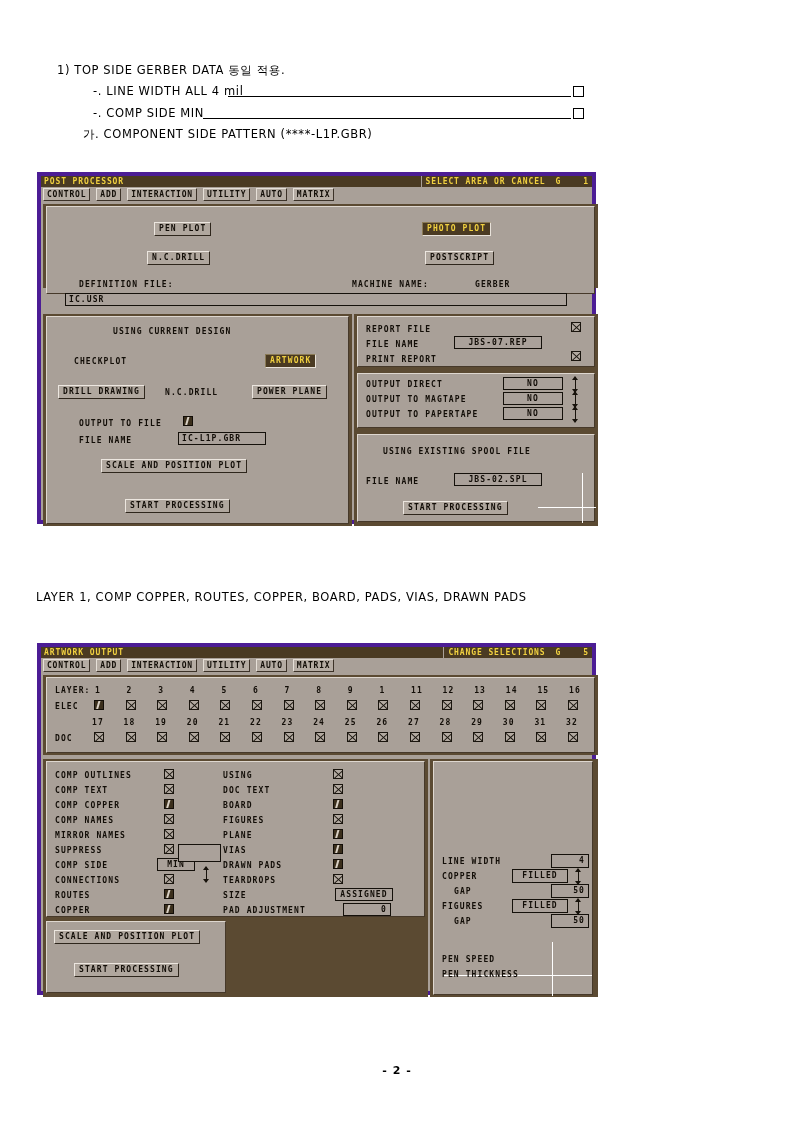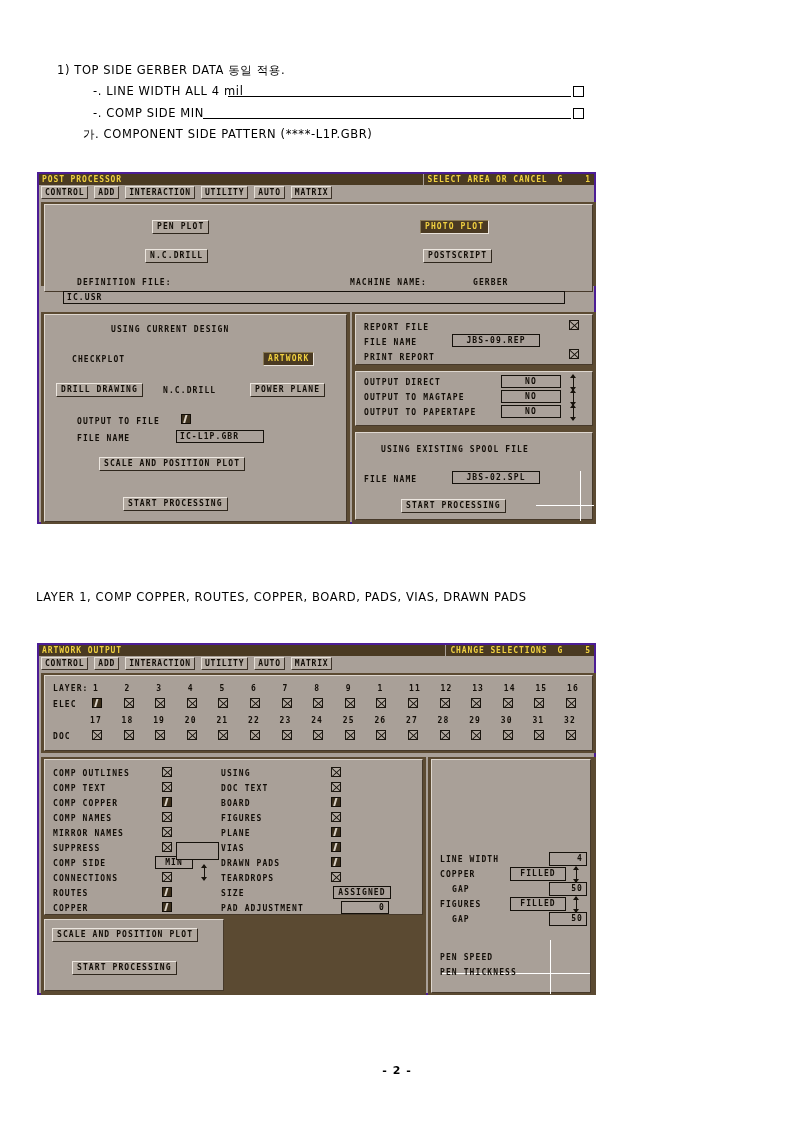--- a/index.html
+++ b/index.html
@@ -26,21 +26,21 @@
     position:absolute;
     width:9px;height:9px;
     border:1px solid #000;
     background:#fff;
   }
 
   
   .win{
     position:absolute;
     background:#a9a098;
-    border:2px solid #4c1d95;
+    border:4px solid #4c1d95;
     box-sizing:border-box;
     font-family:"DejaVu Sans Mono", monospace;
   }
 
   .titlebar{
     position:absolute;left:0;right:0;top:0;height:11px;
     background:#4a3a22;
     color:#f0d040;
     font-family:"DejaVu Sans Mono", monospace;
     font-size:8px;font-weight:bold;
@@ -268,21 +268,21 @@
     <div class="btn" style="left:78px;top:182px;">START PROCESSING</div>
   </div>
 
   <div class="panel-frame" style="left:313px;top:138px;width:244px;height:212px;"></div>
 
   <div class="panel" style="left:316px;top:140px;width:238px;height:51px;">
     <div class="lbl" style="left:8px;top:8px;">REPORT FILE</div>
     <div class="cbx" style="left:213px;top:5px;"></div>
 
     <div class="lbl" style="left:8px;top:23px;">FILE NAME</div>
-    <div class="field c" style="left:96px;top:19px;width:88px;height:13px;">JBS-09.REP</div>
+    <div class="field c" style="left:96px;top:19px;width:88px;height:13px;">JBS-07.REP</div>
 
     <div class="lbl" style="left:8px;top:38px;">PRINT REPORT</div>
     <div class="cbx" style="left:213px;top:34px;"></div>
   </div>
 
   <div class="panel" style="left:316px;top:197px;width:238px;height:55px;">
     <div class="lbl" style="left:8px;top:6px;">OUTPUT DIRECT</div>
     <div class="field c" style="left:145px;top:3px;width:60px;height:13px;">NO</div>
     <div class="arrow-ud" style="left:213px;top:2px;">
         <i class="stem"></i>

